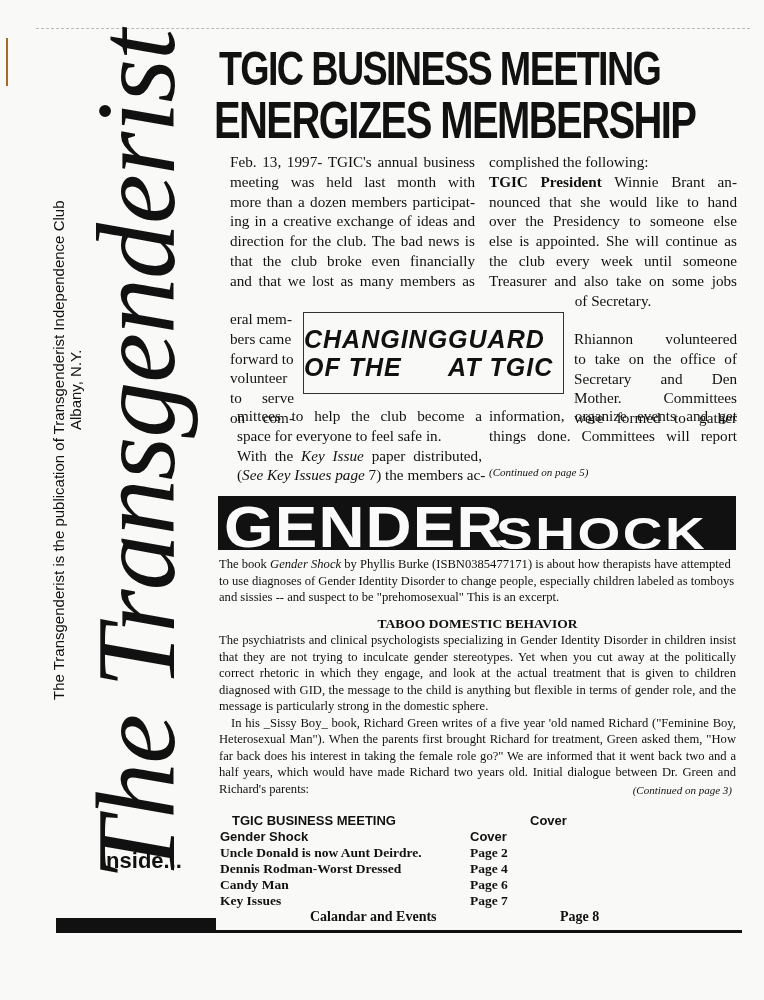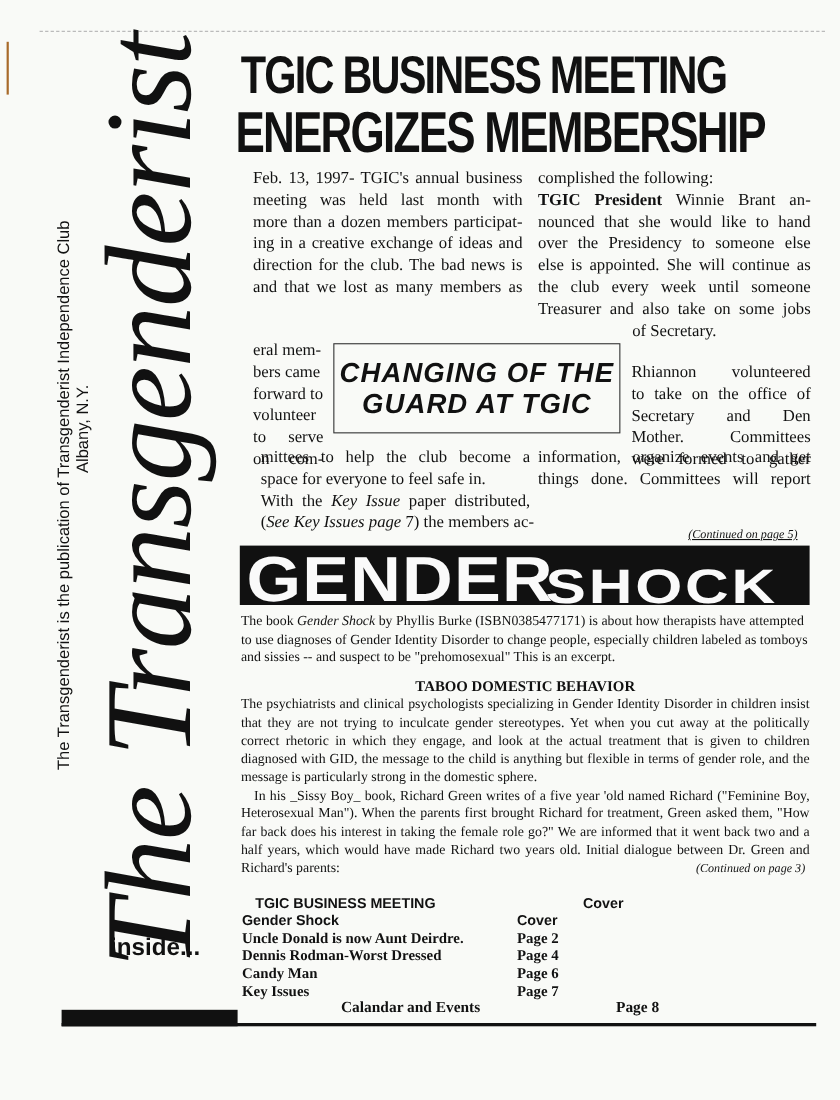--- a/index.html
+++ b/index.html
@@ -42,26 +42,26 @@
   .col2 { left: 489px; top: 152px; width: 248px; }
   .col1-narrow { position: absolute; left: 230px; top: 309px; width: 64px; font-size: 15.2px; line-height: 19.8px; text-align: justify; }
   .col2-narrow { position: absolute; left: 574px; top: 309px; width: 163px; font-size: 15.2px; line-height: 19.8px; text-align: justify; }
   .col1-bottom { position: absolute; left: 237px; top: 406px; width: 245px; font-size: 15.2px; line-height: 19.8px; text-align: justify; }
   .col2-bottom { position: absolute; left: 489px; top: 406px; width: 248px; font-size: 15.2px; line-height: 19.8px; text-align: justify; }
   .line { display: block; text-align-last: justify; white-space: nowrap; }
   .line.last { text-align-last: left; }
   .center { text-align: center; text-align-last: center; }
   .b { font-weight: bold; }
   .i { font-style: italic; }
-  .cont { position: absolute; left: 489px; top: 480px; width: 236px; text-align: right; font-style: italic; font-size: 11px; text-decoration: underline; }
+  .cont { position: absolute; left: 489px; top: 466px; width: 236px; font-style: italic; font-size: 11px; }
 
   .pull-box {
     position: absolute; left: 303px; top: 312px; width: 259px; height: 80px;
     border: 1.5px solid #333; background: #f9faf7;
-    display: flex; flex-direction: column; justify-content: center; align-items: center;
+    display: flex; flex-direction: row; justify-content: center; align-items: center;
     font-family: "Liberation Sans", sans-serif; font-weight: bold; font-style: italic;
     font-size: 25px; line-height: 28px; letter-spacing: 1px;
   }
 
   
   .gs-banner {
     position: absolute; left: 218px; top: 496px; width: 518px; height: 54px; background: #111;
     overflow: hidden;
   }
   .gs-gender {
@@ -115,20 +115,21 @@
   <div class="h1">TGIC BUSINESS MEETING</div>
   <div class="h2">ENERGIZES MEMBERSHIP</div>
 </div>
 
 <div class="col col1">
   <span class="line">Feb. 13, 1997- TGIC's annual business</span>
   <span class="line">meeting was held last month with</span>
   <span class="line">more than a dozen members participat-</span>
   <span class="line">ing in a creative exchange of ideas and</span>
   <span class="line">direction for the club. The bad news is</span>
+  <span class="line">that the club broke even financially</span>
   <span class="line">and that we lost as many members as</span>
 </div>
 <div class="col1-narrow">
   <span class="line last">eral mem-</span>
   <span class="line last">bers came</span>
   <span class="line last">forward to</span>
   <span class="line last">volunteer</span>
   <span class="line">to serve</span>
   <span class="line">on com-</span>
 </div>

